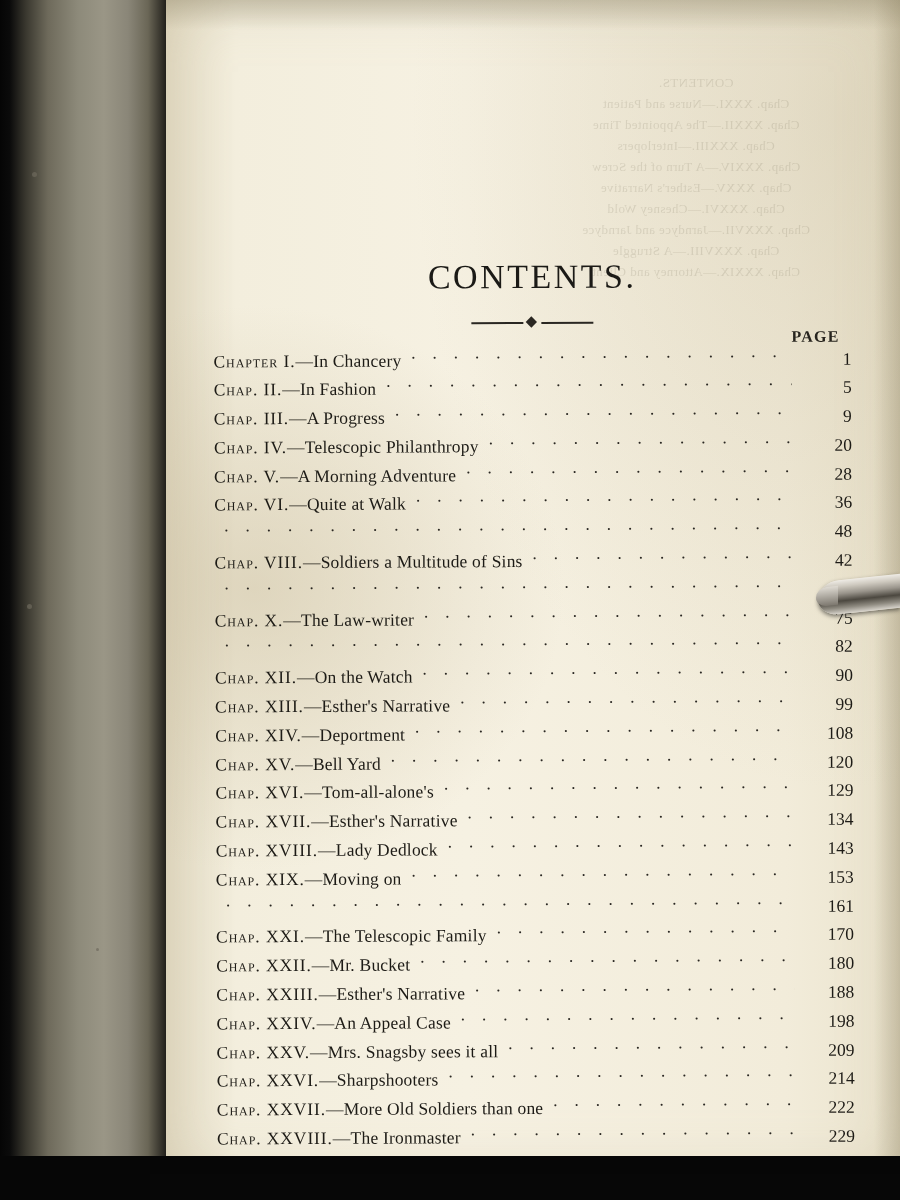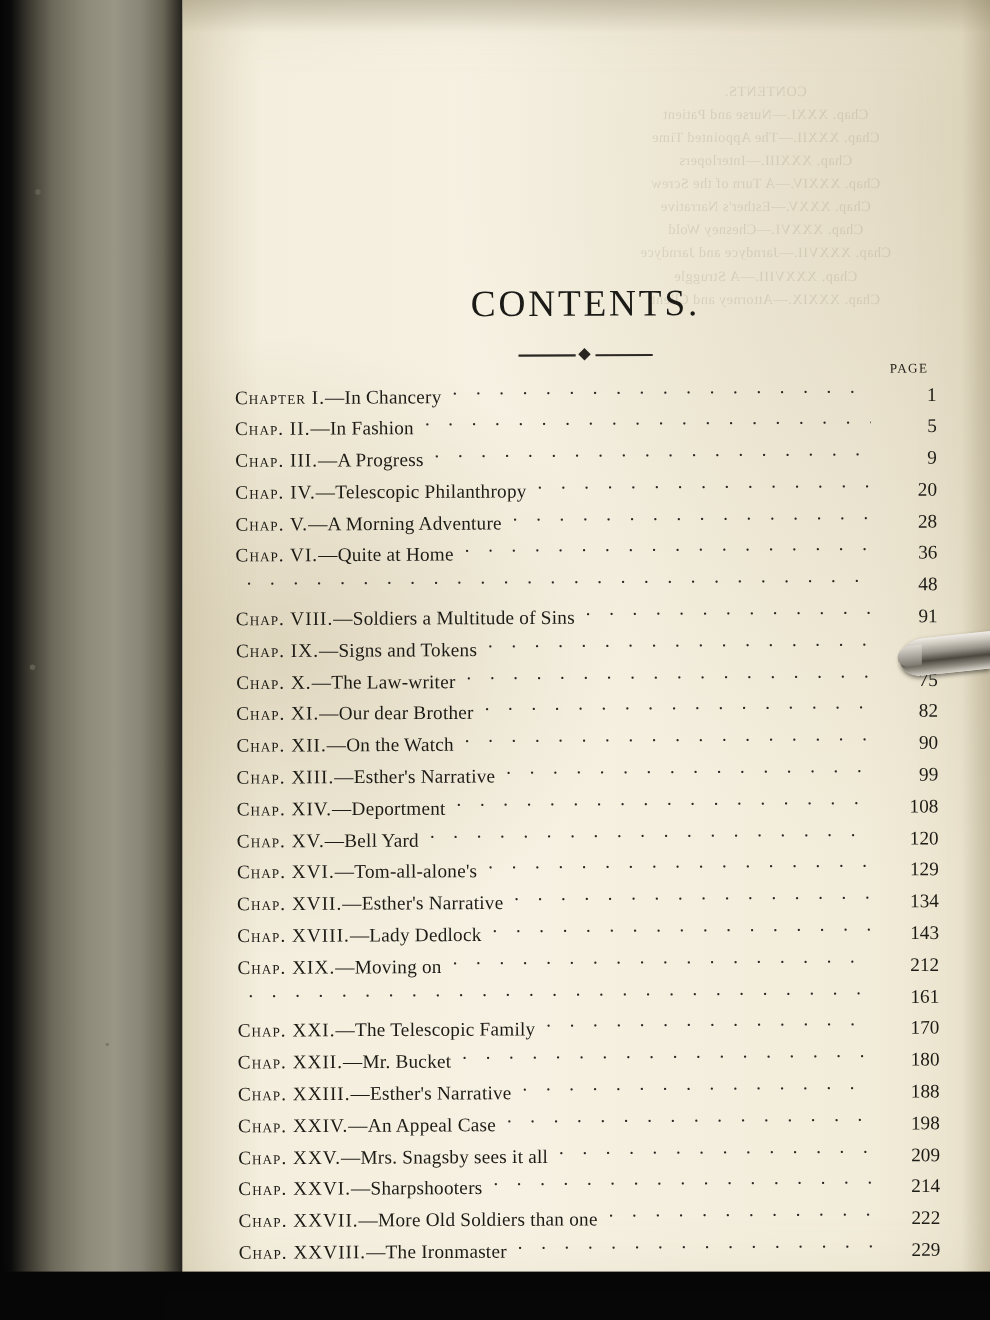--- a/index.html
+++ b/index.html
@@ -162,25 +162,26 @@
     width: 8px; height: 8px;
     background: #2a2722;
     transform: rotate(45deg);
   }
 
   .page-label {
     position: absolute;
     top: 329px;
     right: 38px;
     width: 70px;
-    text-align: center;
-    font-size: 12px;
+    text-align: left;
+    font-size: 16px;
     letter-spacing: 1.2px;
     color: #27241e;
     font-variant: small-caps;
+    font-weight: bold;
   }
 
   .toc {
     position: absolute;
     top: 348px;
     left: 48px;
     width: 650px;
   }
   .toc-row {
     position: relative;
@@ -297,55 +298,53 @@
             <span class="pg">20</span>
           </div>
           <div class="toc-row">
             <span class="chap"><span class="sc">Chap. </span><span class="sc">V.</span><span>—</span><span>A Morning Adventure</span></span>
             <span class="leader">
               <span>........................................</span>
             </span>
             <span class="pg">28</span>
           </div>
           <div class="toc-row">
-            <span class="chap"><span class="sc">Chap. </span><span class="sc">VI.</span><span>—</span><span>Quite at Home</span></span>
+            <span class="chap"><span class="sc">Chap. </span><span class="sc">VI.</span><span>—</span><span>Quite at Walk</span></span>
             <span class="leader">
               <span>........................................</span>
             </span>
             <span class="pg">36</span>
           </div>
           <div class="toc-row">
             <span class="leader">
               <span>........................................</span>
             </span>
             <span class="pg">48</span>
           </div>
           <div class="toc-row">
             <span class="chap"><span class="sc">Chap. </span><span class="sc">VIII.</span><span>—</span><span>Soldiers a Multitude of Sins</span></span>
             <span class="leader">
               <span>........................................</span>
             </span>
-            <span class="pg">91</span>
-          </div>
-          <div class="toc-row">
-            <span class="chap"><span class="sc">Chap. </span><span class="sc">IX.</span><span>—</span><span>Signs and Tokens</span></span>
+            <span class="pg">42</span>
+          </div>
+          <div class="toc-row">
             <span class="leader">
               <span>........................................</span>
             </span>
             <span class="pg">66</span>
           </div>
           <div class="toc-row">
             <span class="chap"><span class="sc">Chap. </span><span class="sc">X.</span><span>—</span><span>The Law-writer</span></span>
             <span class="leader">
               <span>........................................</span>
             </span>
             <span class="pg">75</span>
           </div>
           <div class="toc-row">
-            <span class="chap"><span class="sc">Chap. </span><span class="sc">XI.</span><span>—</span><span>Our dear Brother</span></span>
             <span class="leader">
               <span>........................................</span>
             </span>
             <span class="pg">82</span>
           </div>
           <div class="toc-row">
             <span class="chap"><span class="sc">Chap. </span><span class="sc">XII.</span><span>—</span><span>On the Watch</span></span>
             <span class="leader">
               <span>........................................</span>
             </span>
@@ -391,21 +390,21 @@
             <span class="leader">
               <span>........................................</span>
             </span>
             <span class="pg">143</span>
           </div>
           <div class="toc-row">
             <span class="chap"><span class="sc">Chap. </span><span class="sc">XIX.</span><span>—</span><span>Moving on</span></span>
             <span class="leader">
               <span>........................................</span>
             </span>
-            <span class="pg">212</span>
+            <span class="pg">153</span>
           </div>
           <div class="toc-row">
             <span class="leader">
               <span>........................................</span>
             </span>
             <span class="pg">161</span>
           </div>
           <div class="toc-row">
             <span class="chap"><span class="sc">Chap. </span><span class="sc">XXI.</span><span>—</span><span>The Telescopic Family</span></span>
             <span class="leader">

